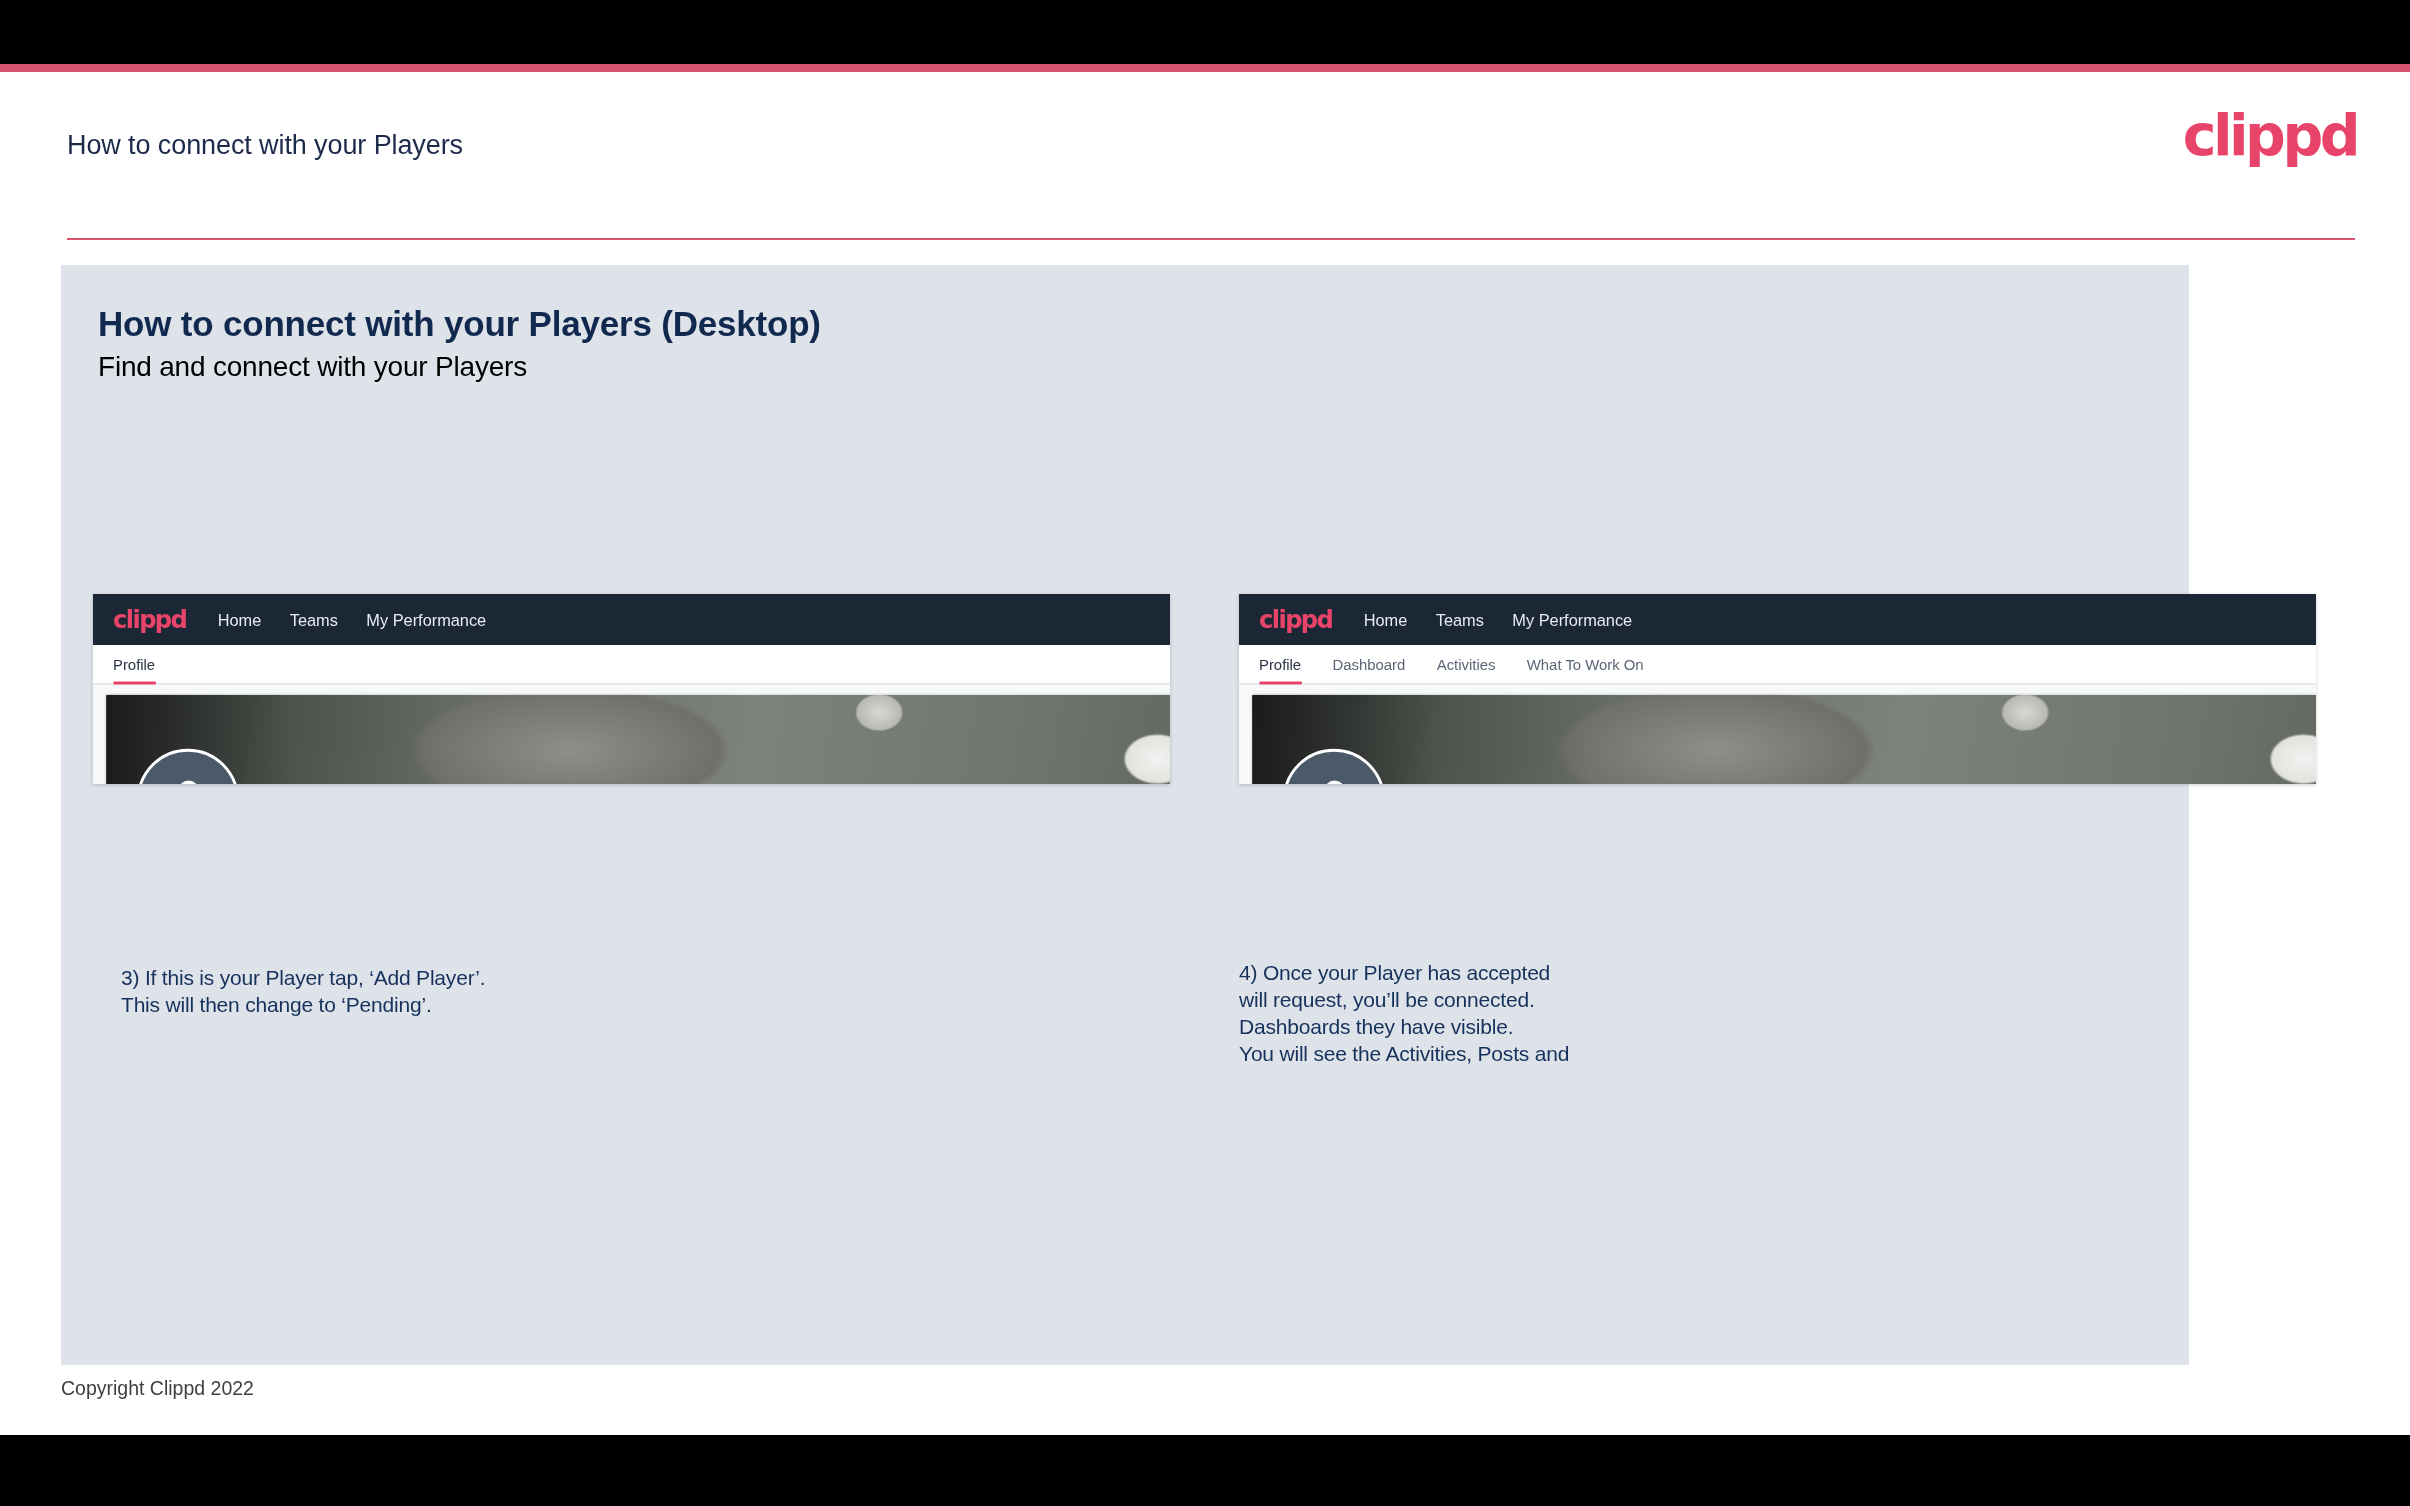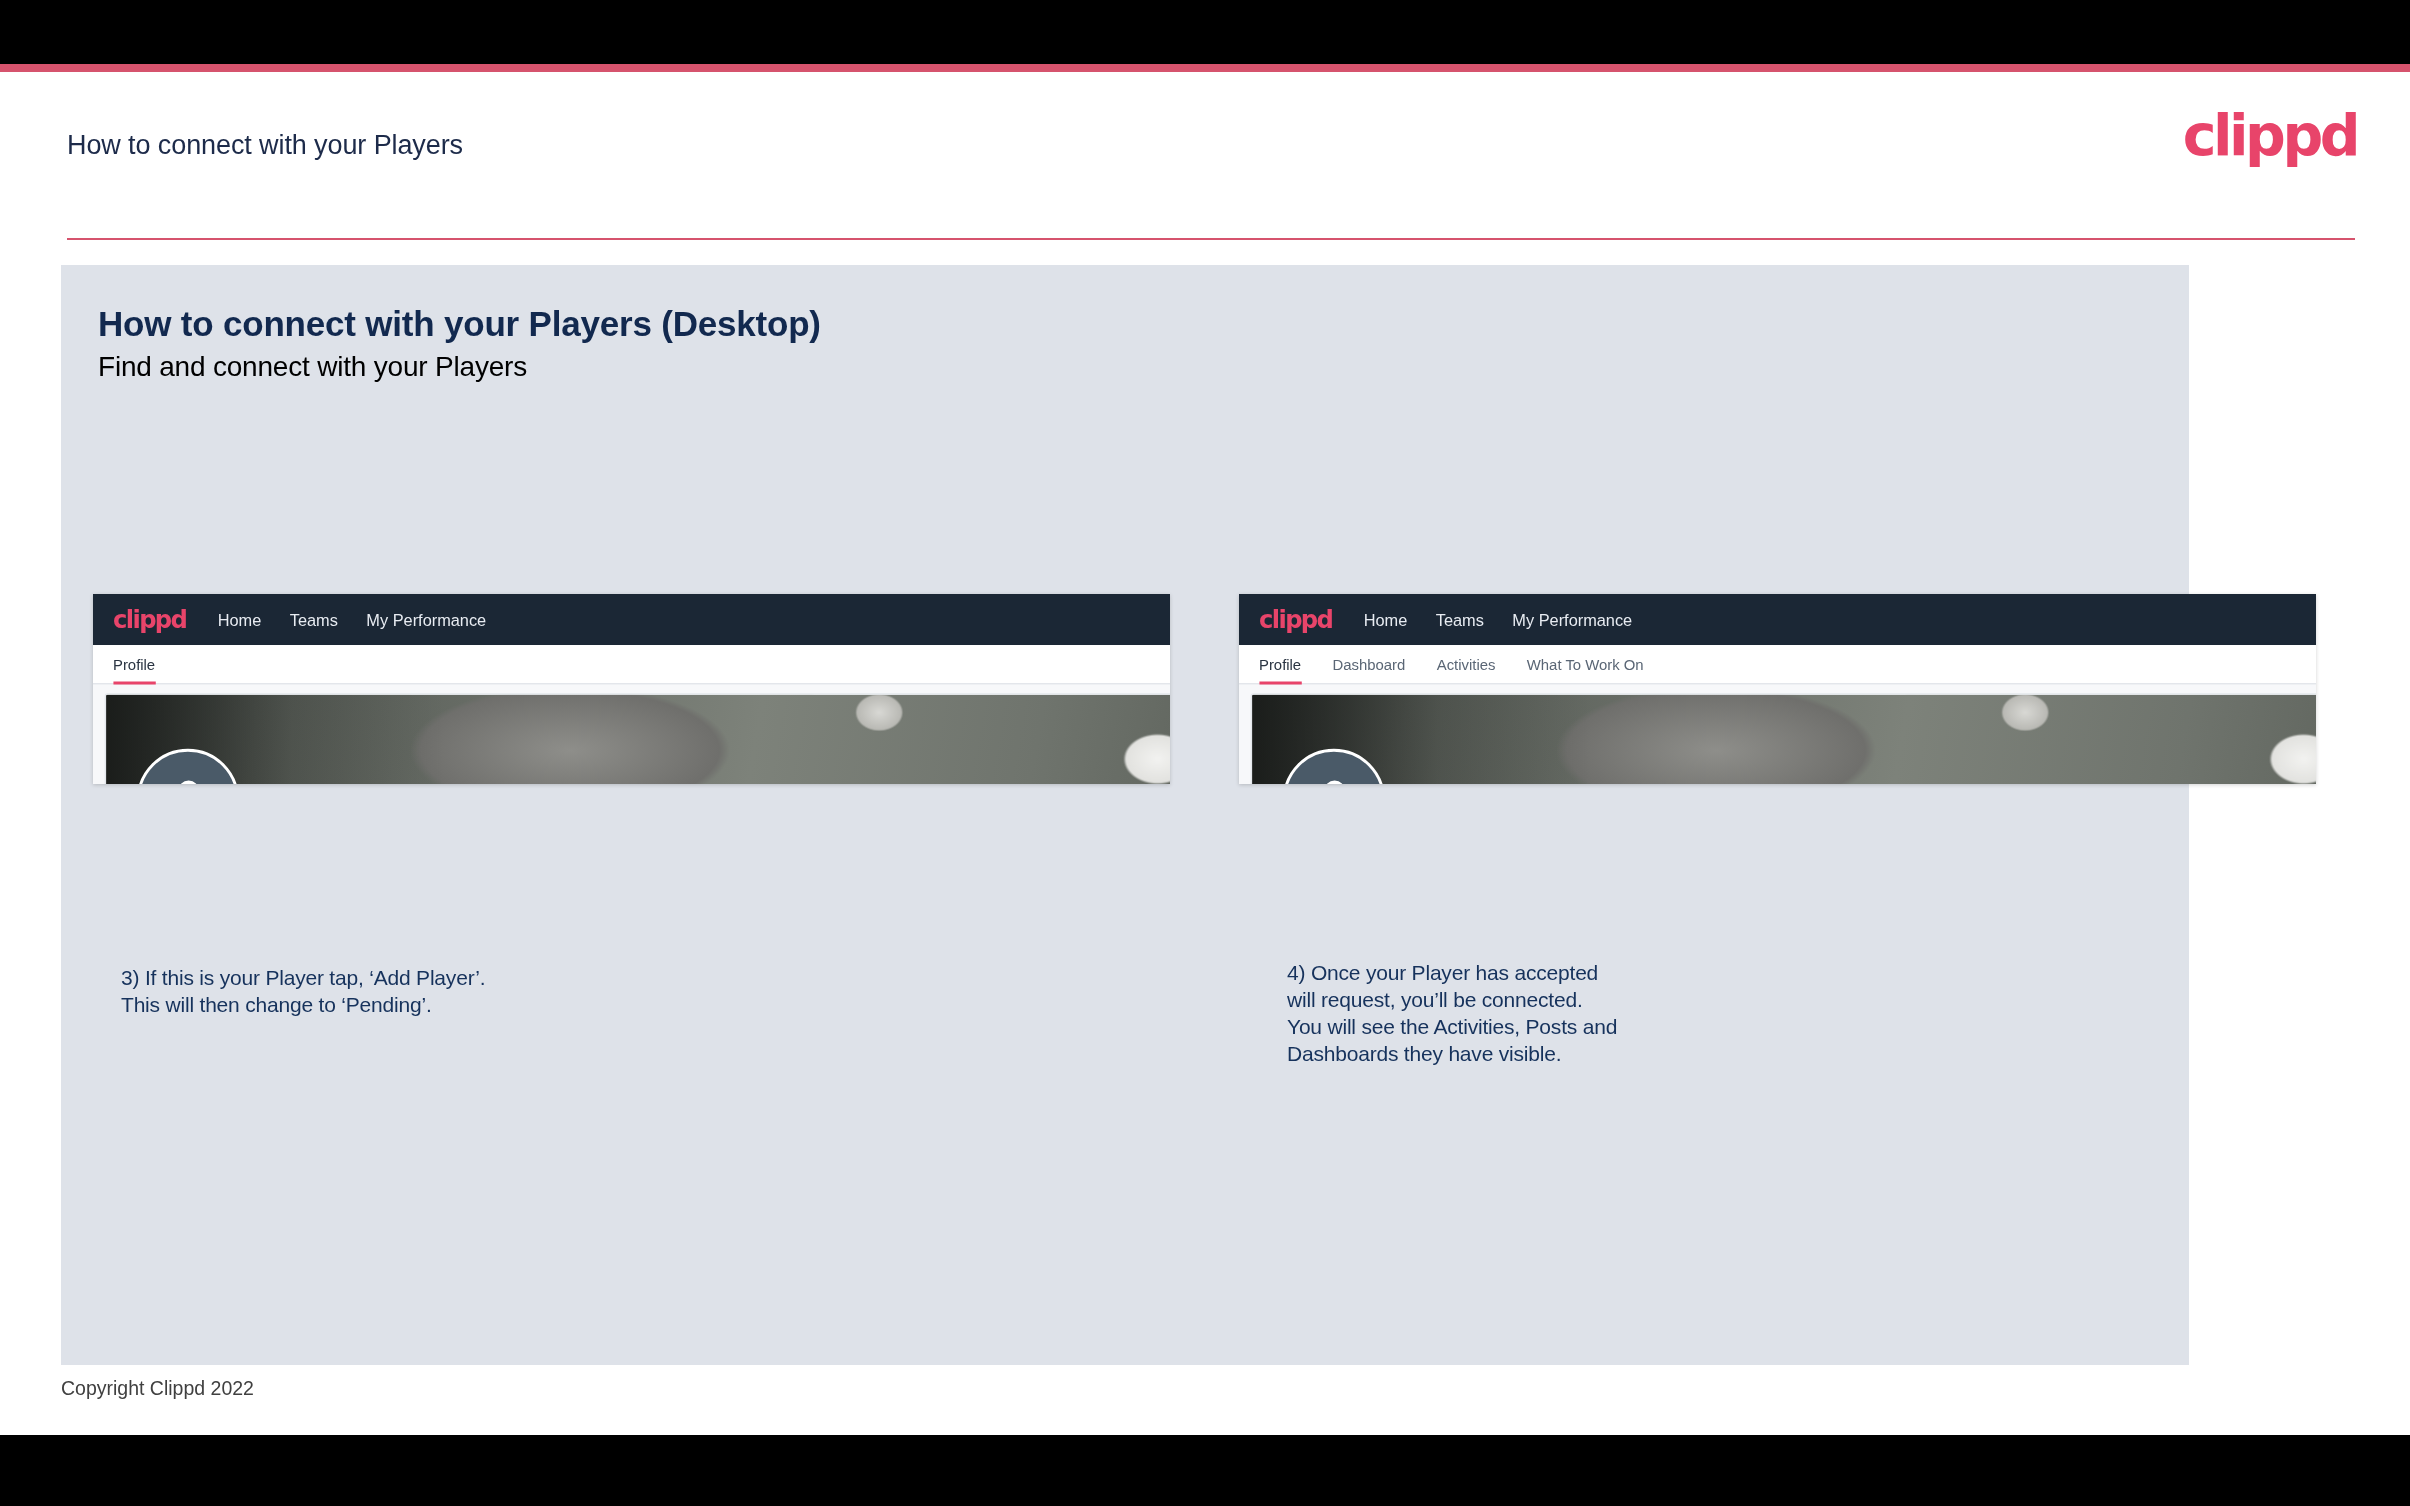--- a/index.html
+++ b/index.html
@@ -179,21 +179,21 @@
 
   
   .caption {
     position: absolute;
     font-size: 21px;
     line-height: 1.28;
     color: #16325c;
     letter-spacing: -0.2px;
   }
   .caption-left  { left: 60px;   top: 700px; width: 975px; }
-  .caption-right { left: 1178px; top: 695px; width: 995px; margin-left: 48px; }
+  .caption-right { left: 1178px; top: 695px; width: 995px; }
 
   
   .footer-note {
     position: absolute;
     left: 61px; top: 1307px;
     font-size: 19.5px; color: #404040;
   }
 </style>
 </head>
 <body>
@@ -276,22 +276,22 @@
     </div>
 
     <div class="caption caption-left">
       <div>3) If this is your Player tap, ‘Add Player’.</div>
       <div>This will then change to ‘Pending’.</div>
     </div>
 
     <div class="caption caption-right">
       <div>4) Once your Player has accepted</div>
       <div>will request, you’ll be connected.</div>
+      <div>Dashboards they have visible.</div>
       <div>You will see the Activities, Posts and</div>
-      <div>Dashboards they have visible.</div>
     </div>
   </div>
 
   <div class="footer-note">Copyright Clippd 2022</div>
 </div>
 
 <div class="top-accent-line"></div>
 
 
 </body></html>

